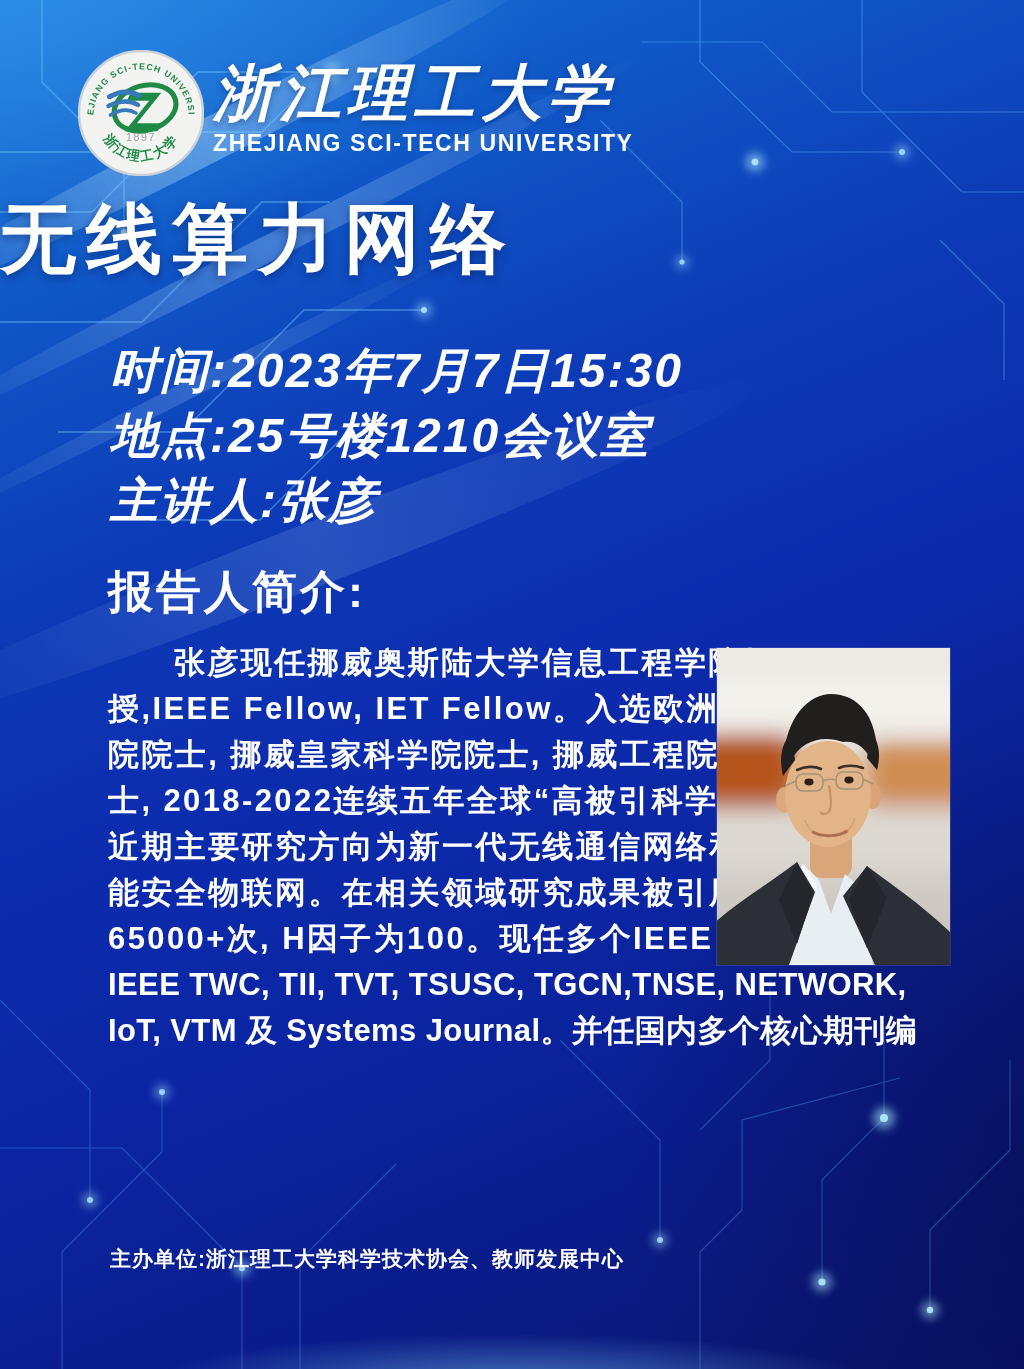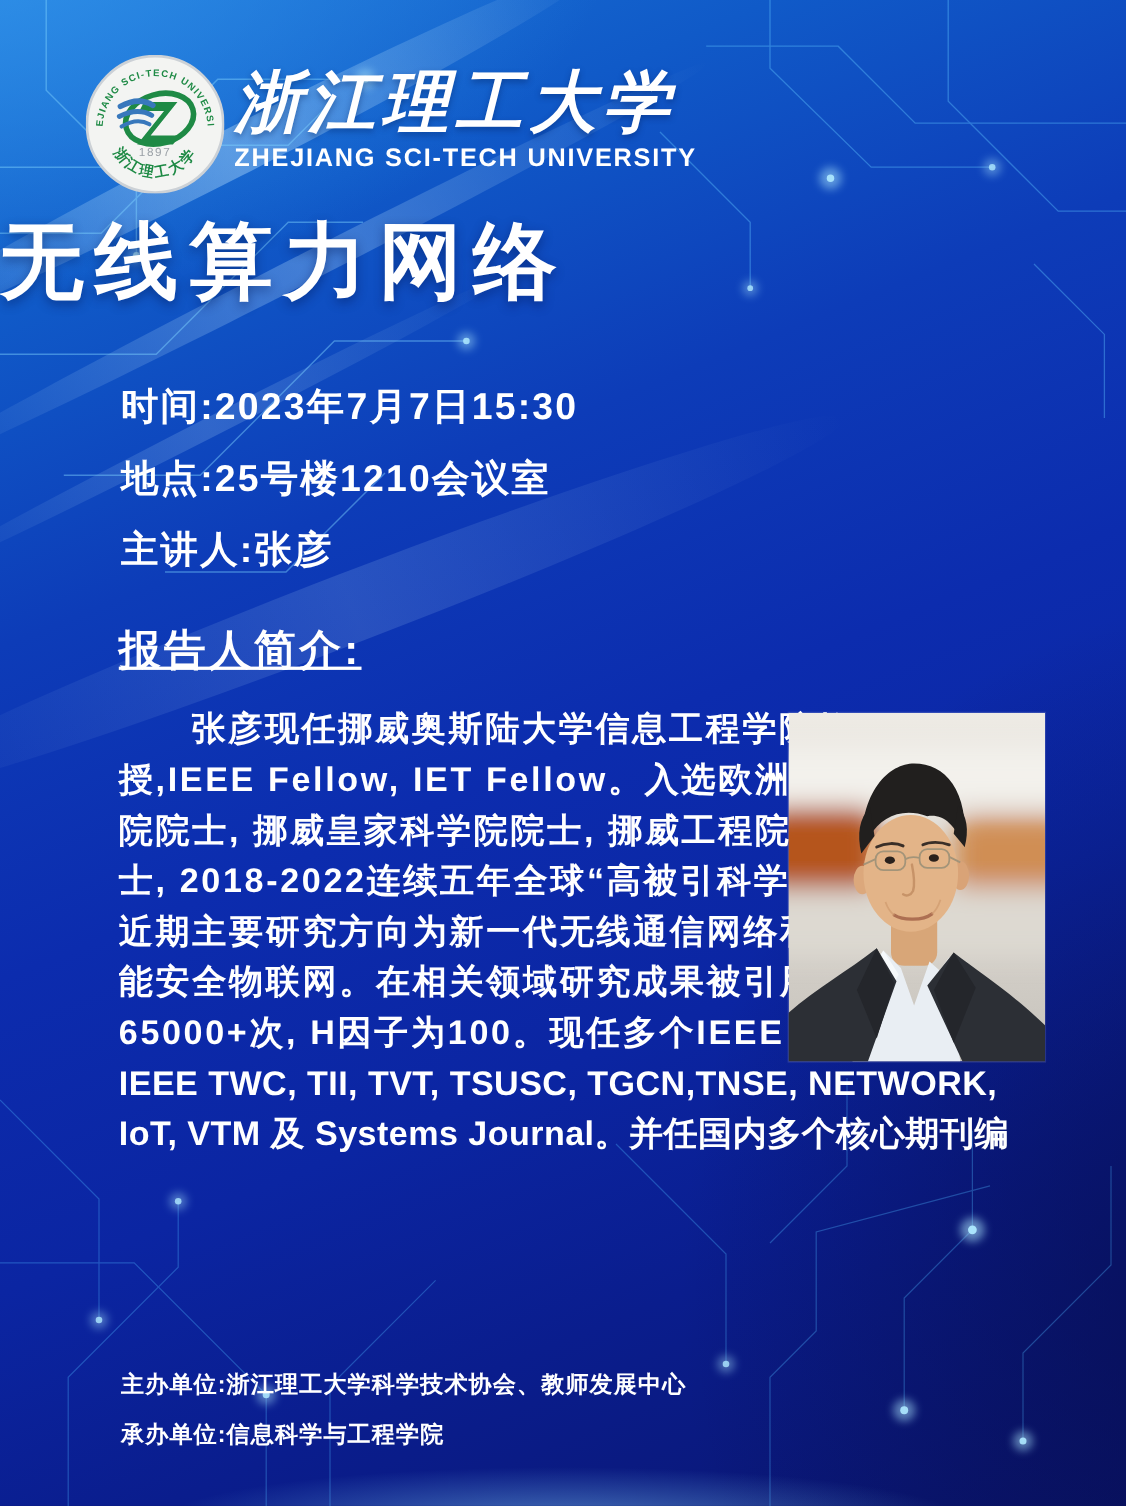--- a/index.html
+++ b/index.html
@@ -21,23 +21,23 @@
 
   .logo{position:absolute;left:78px;top:50px;width:126px;height:126px;}
   .uni-name{position:absolute;left:213px;top:60px;}
   .uni-cn{font-size:61px;line-height:66px;font-weight:700;font-style:italic;letter-spacing:6px;text-shadow:0 2px 6px rgba(0,30,90,.4);}
   .uni-en{font-size:23px;line-height:26px;font-weight:700;letter-spacing:1.6px;margin-top:4px;}
 
   .title{position:absolute;left:0;right:0;top:196px;margin:0;text-align:left;
     font-size:76px;line-height:86px;font-weight:800;letter-spacing:10px;text-shadow:0 3px 10px rgba(0,20,80,.45);}
 
   .info{position:absolute;left:110px;top:338px;}
-  .info-line{font-size:34px;line-height:65px;font-weight:700;letter-spacing:2px;}
-
-  .bio-heading{position:absolute;left:108px;top:566px;margin:0;font-size:38px;line-height:52px;font-weight:800;letter-spacing:3px;text-decoration:underline;}
+  .info-line{font-size:48px;line-height:65px;font-weight:700;letter-spacing:2px;font-style:italic;}
+
+  .bio-heading{position:absolute;left:108px;top:566px;margin:0;font-size:45px;line-height:52px;font-weight:800;letter-spacing:3px;}
 
   .bio{position:absolute;left:108px;top:640px;width:830px;}
   .bio-line{font-size:31px;line-height:46px;font-weight:700;white-space:nowrap;}
   .sp2{letter-spacing:2.4px;}
   .sp1{letter-spacing:.4px;}
   .indent{padding-left:66px;}
 
   .photo{position:absolute;left:717px;top:648px;width:233px;height:317px;box-shadow:0 0 0 1px rgba(255,255,255,.12);}
 
   .footer{position:absolute;left:110px;top:1236px;}
@@ -216,16 +216,15 @@
       <ellipse cx="132" cy="132" rx="4.6" ry="3.4" fill="#2a211c"></ellipse>
       <path d="M112,138 C114,148 115,156 113,162 C111,166 107,167 104,165" stroke="#c79368" stroke-width="2.2" fill="none" stroke-linecap="round"></path>
       <path d="M96,184 C104,189 122,189 130,183" stroke="#ad6f52" stroke-width="3" fill="none" stroke-linecap="round"></path>
       <path d="M88,172 C90,178 92,181 96,184" stroke="#cf9a6e" stroke-width="1.6" fill="none" opacity=".7"></path>
       <path d="M138,170 C136,176 134,180 130,183" stroke="#cf9a6e" stroke-width="1.6" fill="none" opacity=".7"></path>
     </g>
   </svg>
 
   <div class="footer">
     <div class="footer-line">主办单位:浙江理工大学科学技术协会、教师发展中心</div>
-    <div class="footer-line">承办单位:信息科学与工程学院</div>
   </div>
 
 </div>
 
 </body></html>

